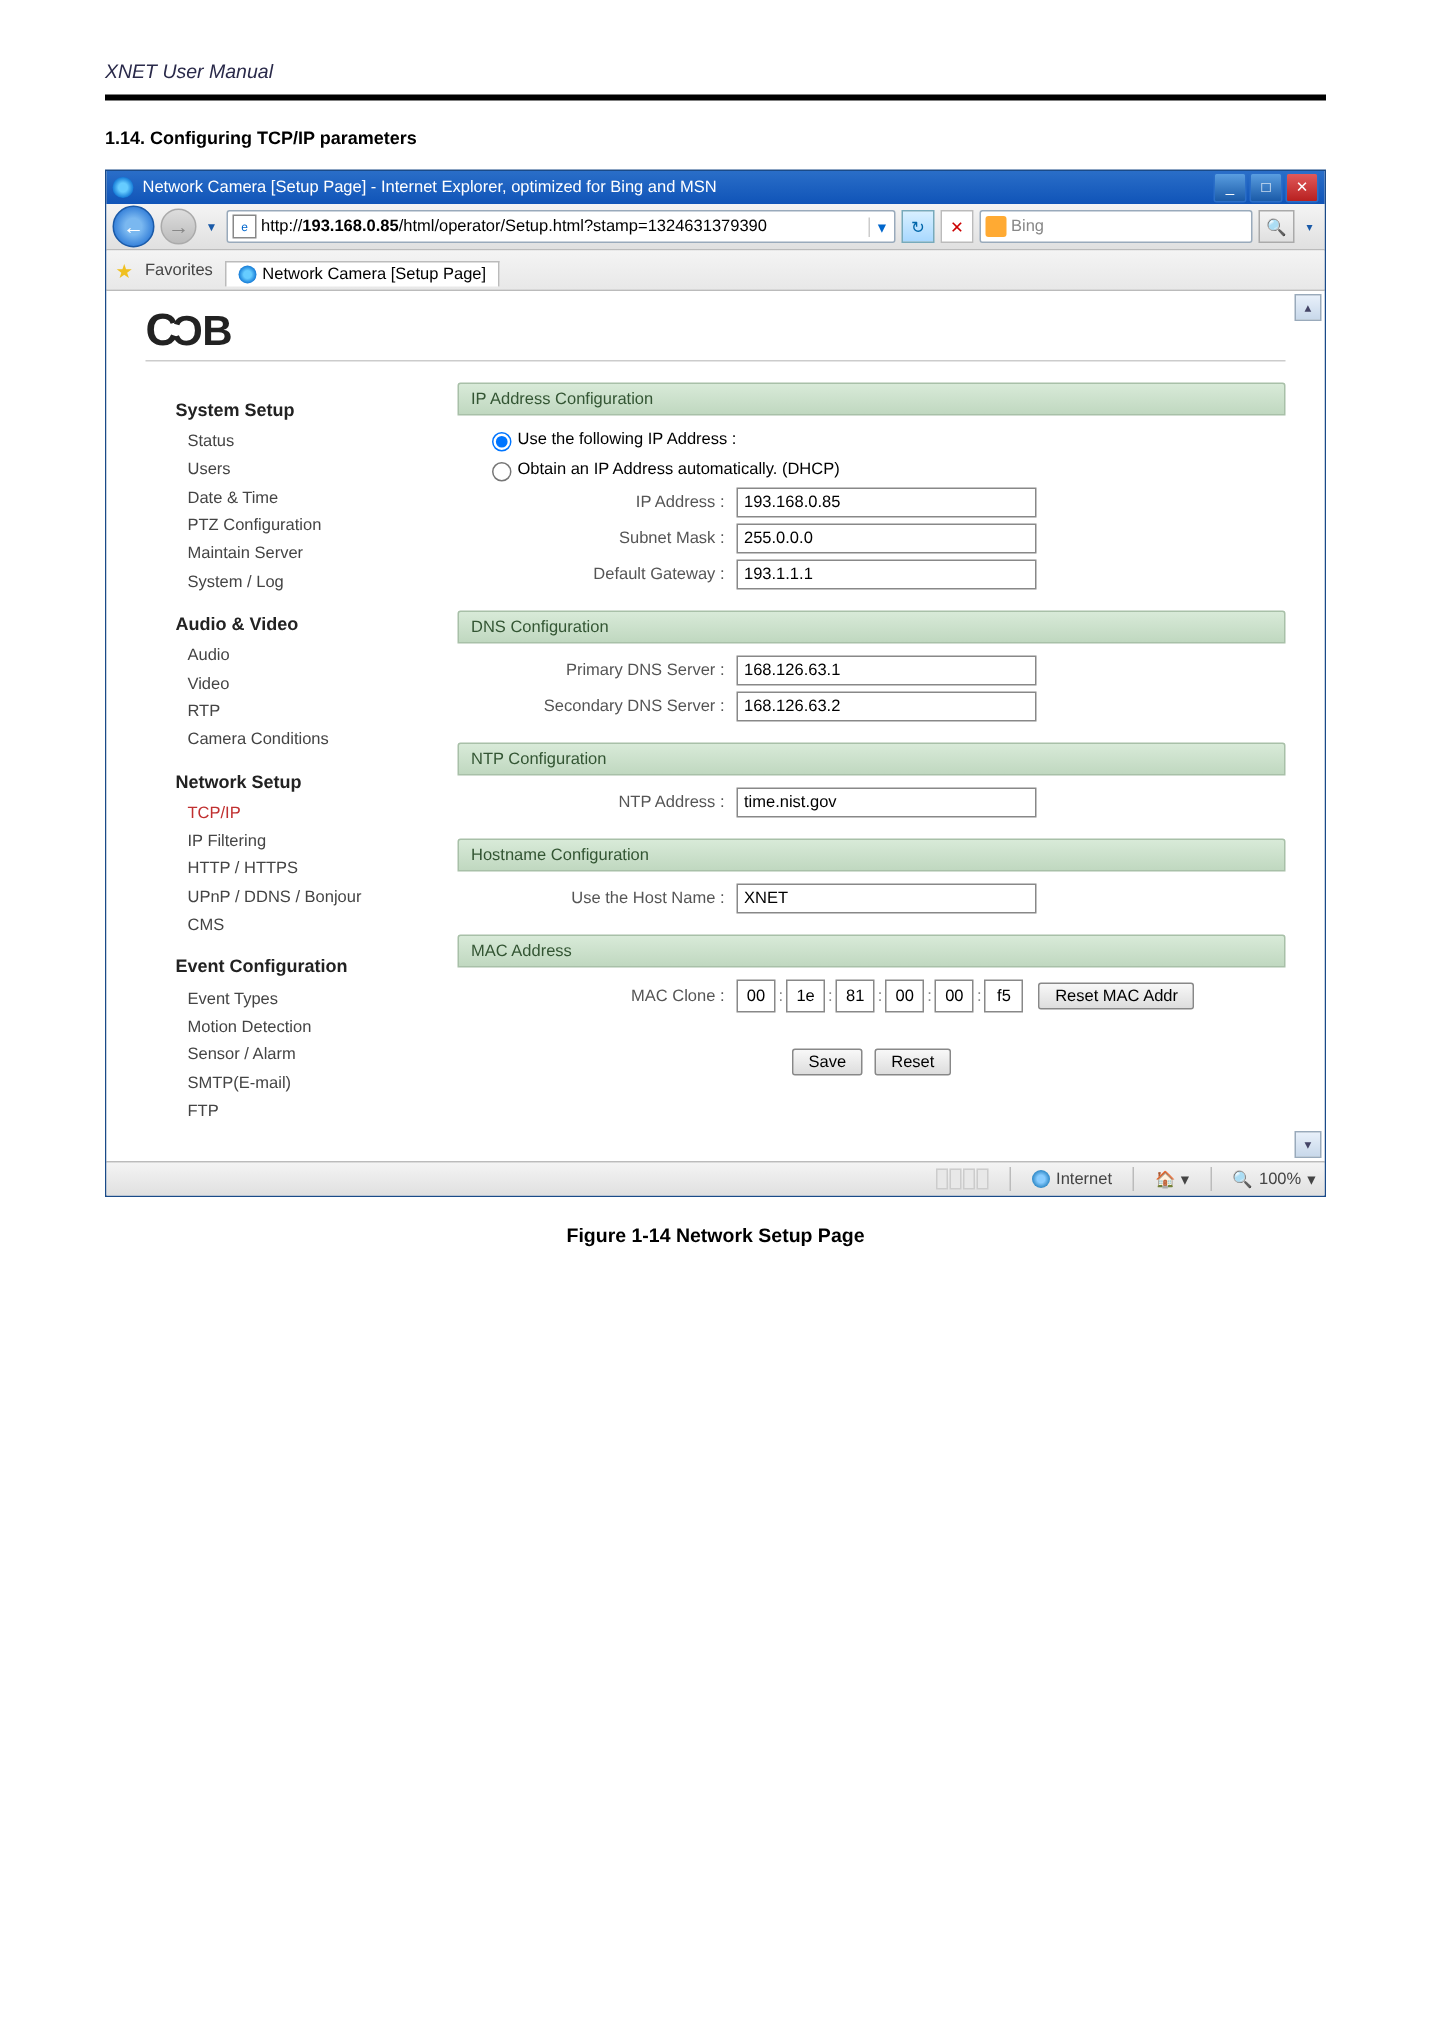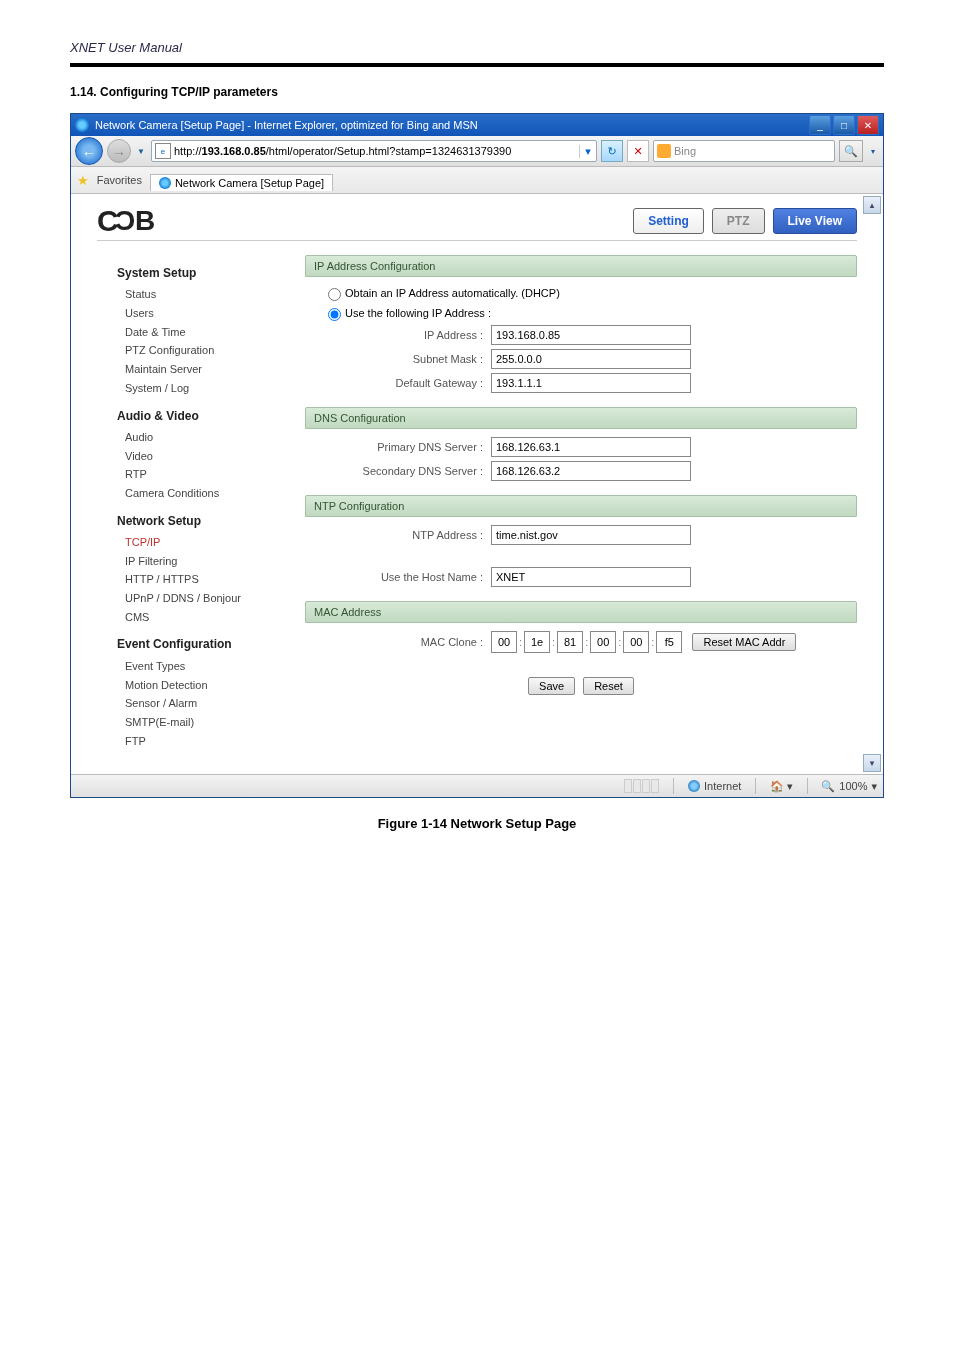--- a/index.html
+++ b/index.html
@@ -211,25 +211,20 @@
     <div class="content-area">
       <div class="scrollbtn" style="top:2px">▴</div>
       <div class="scrollbtn" style="bottom:2px">▾</div>
 
       <div class="topbar">
         <div class="logo">
           <span class="logo-arc">C</span>
             <span style="transform:scaleX(-1);display:inline-block">C</span>
             <span>B</span>
         </div>
-        <div class="top-btns">
-          <div class="top-btn">Setting</div>
-          <div class="top-btn ptz">PTZ</div>
-          <div class="top-btn live">Live View</div>
-        </div>
       </div>
 
       <div class="body-area">
         <div class="sidebar">
           <h4>System Setup</h4>
           <div>Status</div>
           <div>Users</div>
           <div>Date &amp; Time</div>
           <div>PTZ Configuration</div>
           <div>Maintain Server</div>
@@ -253,28 +248,28 @@
           <div>Motion Detection</div>
           <div>Sensor / Alarm</div>
           <div>SMTP(E-mail)</div>
           <div>FTP</div>
         </div>
 
         <div class="form-area">
           <div class="section-header">IP Address Configuration</div>
           <div class="section-body">
             <div class="field-row">
+              <input type="radio" class="radio" name="ipmode" checked="" style="">
+              <span>Use the following IP Address :</span>
+            </div>
+            <div class="field-row">
               <input type="radio" class="radio" name="ipmode" style="">
               <span>Obtain an IP Address automatically. (DHCP)</span>
             </div>
             <div class="field-row">
-              <input type="radio" class="radio" name="ipmode" checked="" style="">
-              <span>Use the following IP Address :</span>
-            </div>
-            <div class="field-row">
               <span class="field-label">IP Address :</span>
               <input class="field-input" value="193.168.0.85" style="">
             </div>
             <div class="field-row">
               <span class="field-label">Subnet Mask :</span>
               <input class="field-input" value="255.0.0.0" style="">
             </div>
             <div class="field-row">
               <span class="field-label">Default Gateway :</span>
               <input class="field-input" value="193.1.1.1" style="">
@@ -294,20 +289,21 @@
           </div>
 
           <div class="section-header">NTP Configuration</div>
           <div class="section-body">
             <div class="field-row">
               <span class="field-label">NTP Address :</span>
               <input class="field-input" value="time.nist.gov" style="">
             </div>
           </div>
 
+          <div class="section-header">Hostname Configuration</div>
           <div class="section-body">
             <div class="field-row">
               <span class="field-label">Use the Host Name :</span>
               <input class="field-input" value="XNET" style="">
             </div>
           </div>
 
           <div class="section-header">MAC Address</div>
           <div class="section-body">
             <div class="field-row">

